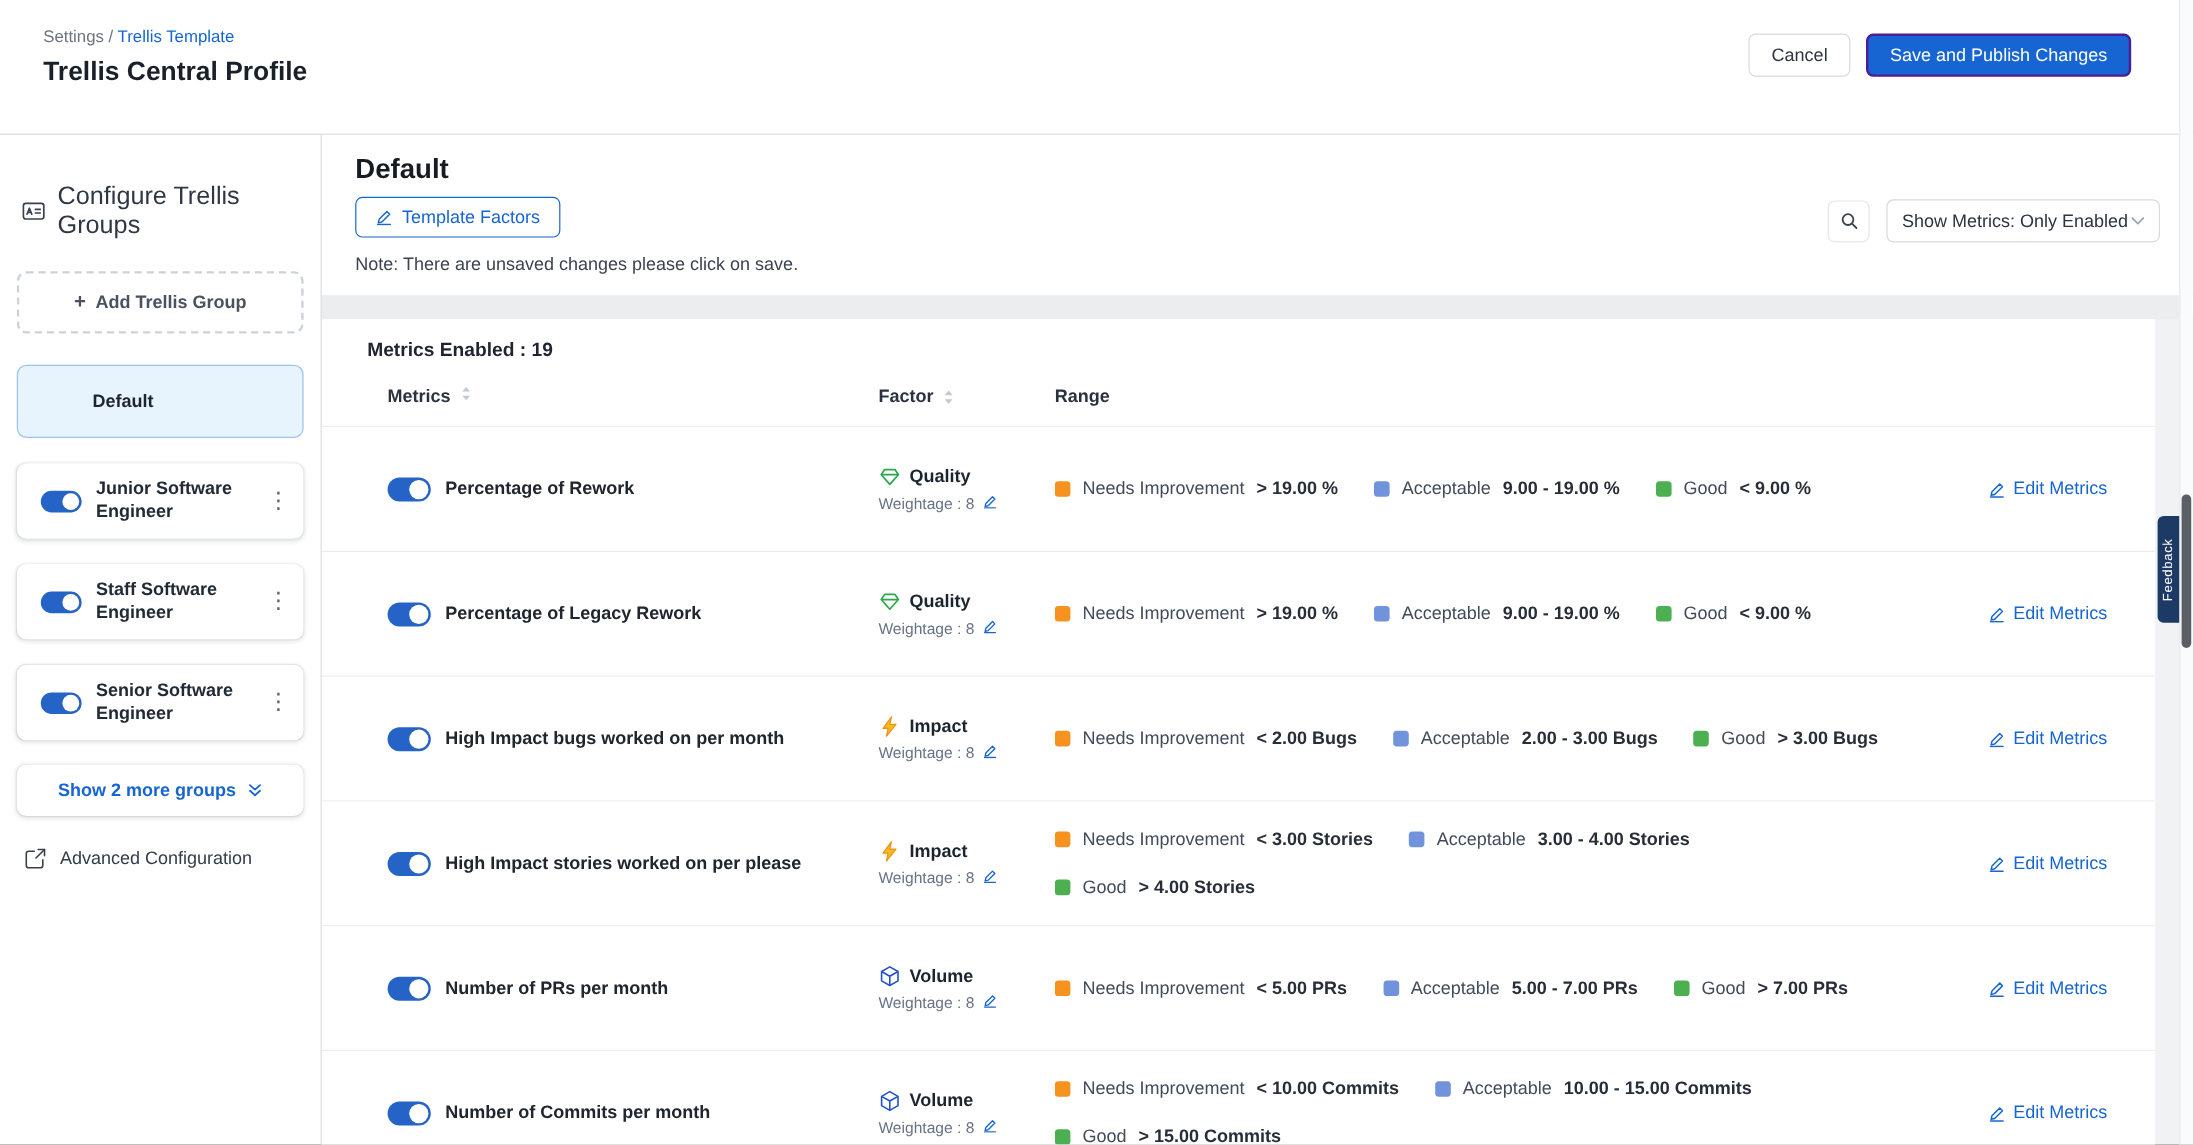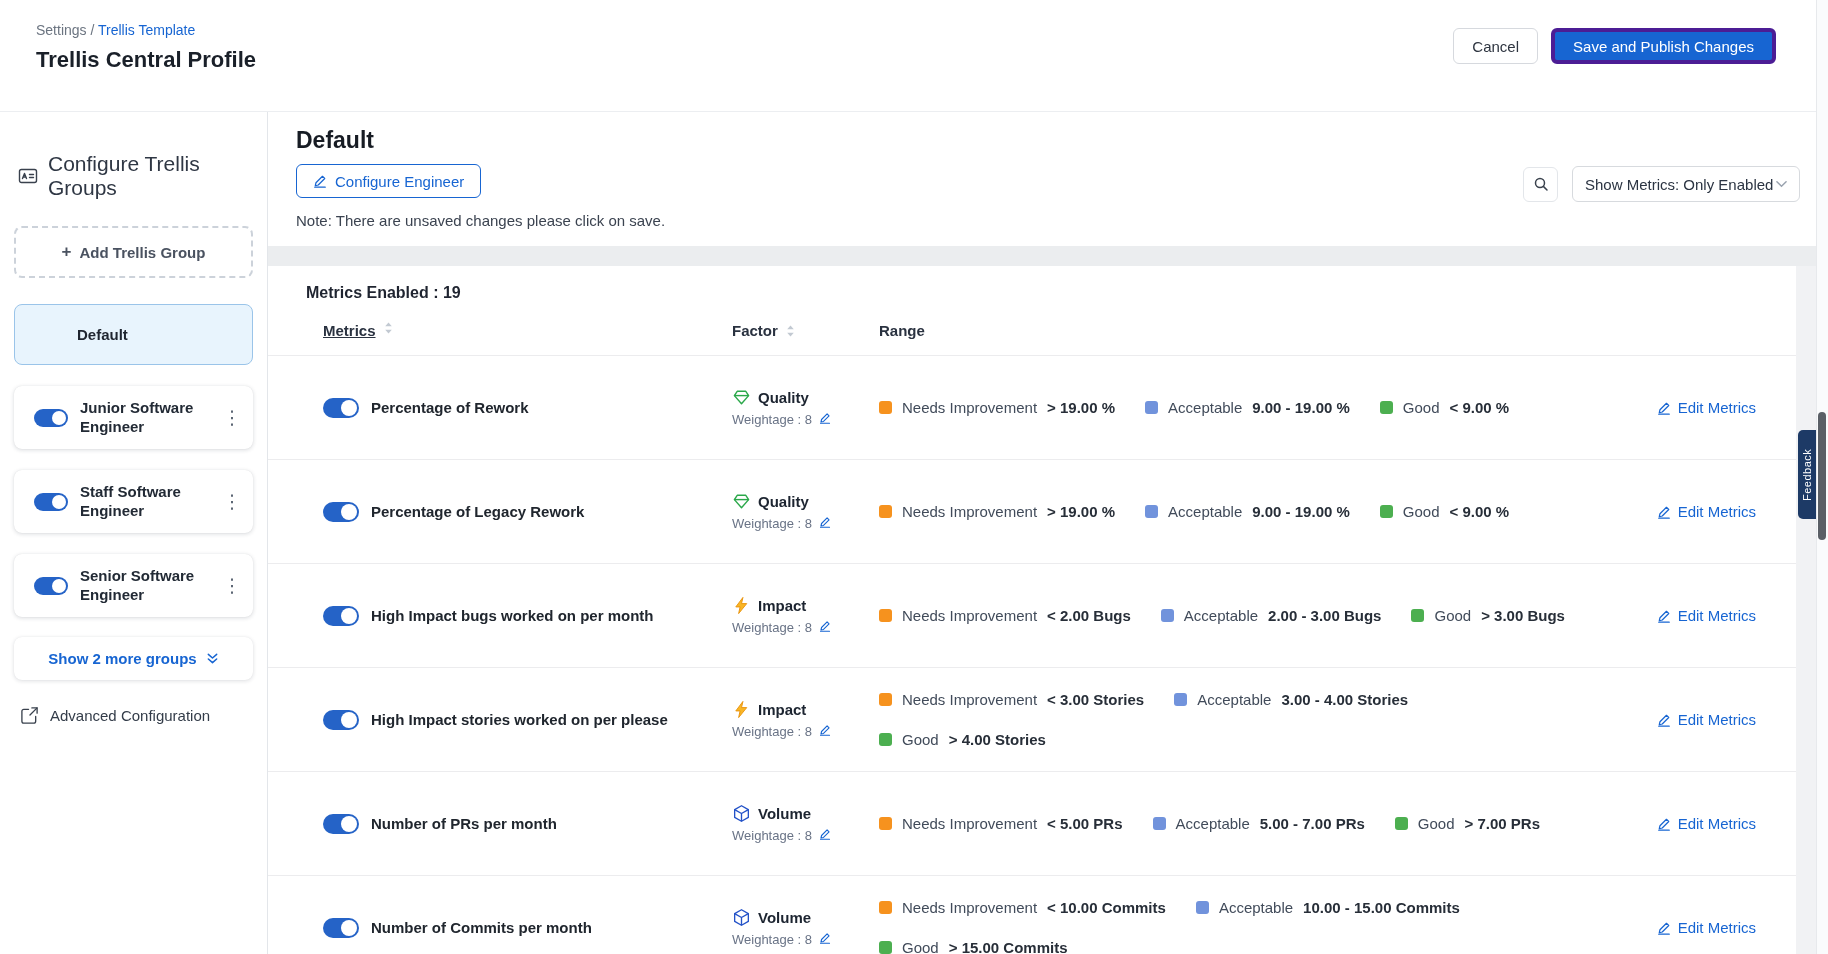--- a/index.html
+++ b/index.html
@@ -13,21 +13,21 @@
     height: 112px; display: flex; justify-content: space-between;
     padding: 22px 52px 0 36px; border-bottom: 1px solid #eceef1; background:#fff;
   }
   .crumb { font-size: 14px; color: #6b7480; }
   .crumb a { color: #1765D2; text-decoration: none; cursor: pointer; }
   .page-title { margin-top: 9px; font-size: 22px; font-weight: 700; color: #1a2029; }
   .hdr-actions { display: flex; gap: 13px; margin-top: 6px; }
   .btn { height: 36px; border-radius: 6px; font-size: 15px; display: inline-flex;
          align-items: center; padding: 0 18px; cursor: pointer; white-space: nowrap; }
   .btn-plain { background: #fff; border: 1px solid #d6d9de; color: #2e3540; }
-  .btn-primary { background: #1765D2; border: 4px solid #4c1d95; color: #fff; font-weight: 500; }
+  .btn-primary { background: #1765D2; border: 2px solid #4c1d95; color: #fff; font-weight: 500; }
   
   .app-body { display: flex; height: 842px; }
   
   .sidebar { width: 268px; flex: 0 0 268px; background: #fff; border-right: 1px solid #e3e6ea;
              padding: 40px 14px 0 14px; }
   .sb-title { display: flex; align-items: center; gap: 10px; font-size: 21px; font-weight: 500; color: #2f3744; padding-left: 4px;}
   .add-group { margin-top: 26px; height: 52px; border: 2px dashed #ccd2da; border-radius: 8px;
                display: flex; align-items: center; justify-content: center; gap: 8px;
                color: #4a5260; font-size: 15px; font-weight: 600; background: #fff; cursor: pointer; }
   .add-plus { font-size: 17px; font-weight: 600; color: #4a5260; }
@@ -66,21 +66,21 @@
                 background: #fff; display: flex; align-items: center; justify-content: center;
                 color: #3a424d; cursor: pointer; }
   .dropdown { width: 228px; height: 36px; border: 1px solid #d7dade; border-radius: 6px; background: #fff;
               display: flex; align-items: center; justify-content: space-between;
               padding: 0 12px; font-size: 15px; color: #2b3442; cursor: pointer; }
   .content-gap { height: 20px; background: #ebedef; }
   .table-card { width: 1528px; background: #fff; flex: 1; overflow: hidden; }
   .metrics-enabled { padding: 18px 0 14px 38px; font-size: 16px; font-weight: 700; color: #1f2430; }
   .thead { display: flex; align-items: center; padding: 6px 40px 16px 55px; border-bottom: 1px solid #ececee;
            font-size: 15px; font-weight: 600; color: #2a3240; }
-  .th-metrics { width: 409px; display: flex; align-items: flex-start; gap: 8px; text-decoration: underline; }
+  .th-metrics { width: 409px; display: flex; align-items: flex-start; gap: 8px; }
   .th-factor  { width: 147px; display: flex; align-items: center; gap: 8px; }
   .th-range   { flex: 1; }
   .sort-ic { display: inline-flex; cursor: pointer; }
   .trow { display: flex; align-items: center; height: 104px; padding: 0 40px 0 55px;
           border-bottom: 1px solid #ececee; background: #fff; }
   .trow .toggle { margin-right: 12px; }
   .cell-metric { width: 361px; font-size: 15px; font-weight: 600; color: #20262e; padding-right: 16px; }
   .cell-factor { width: 147px; }
   .factor-main { display: flex; align-items: center; gap: 7px; }
   .fname { font-size: 15px; font-weight: 700; color: #1c2430; }
@@ -198,21 +198,21 @@
 
       <div class="content-top">
         <div class="group-title">Default</div>
         <button class="cfg-btn">
           <span>
             <svg viewBox="0 0 16 16" width="14" height="14" fill="none" stroke="#1765D2" stroke-width="1.4" stroke-linecap="round" stroke-linejoin="round">
               <path d="M10.8 2.6l2.6 2.6L6 12.6l-3.4.8.8-3.4z"></path>
                 <path d="M2 15h12"></path>
             </svg>
           </span>
-          <span>Configure Engineer</span>
+          <span>Template Factors</span>
         </button>
         <div class="note">Note: There are unsaved changes please click on save.</div>
 
         <div class="top-right">
           <div class="search-btn">
             <span>
               <svg viewBox="0 0 16 16" width="16" height="16" fill="none" stroke="currentColor" stroke-width="1.5" stroke-linecap="round">
                 <circle cx="7" cy="7" r="4.5"></circle>
                   <path d="M10.6 10.6L14 14"></path>
               </svg>

